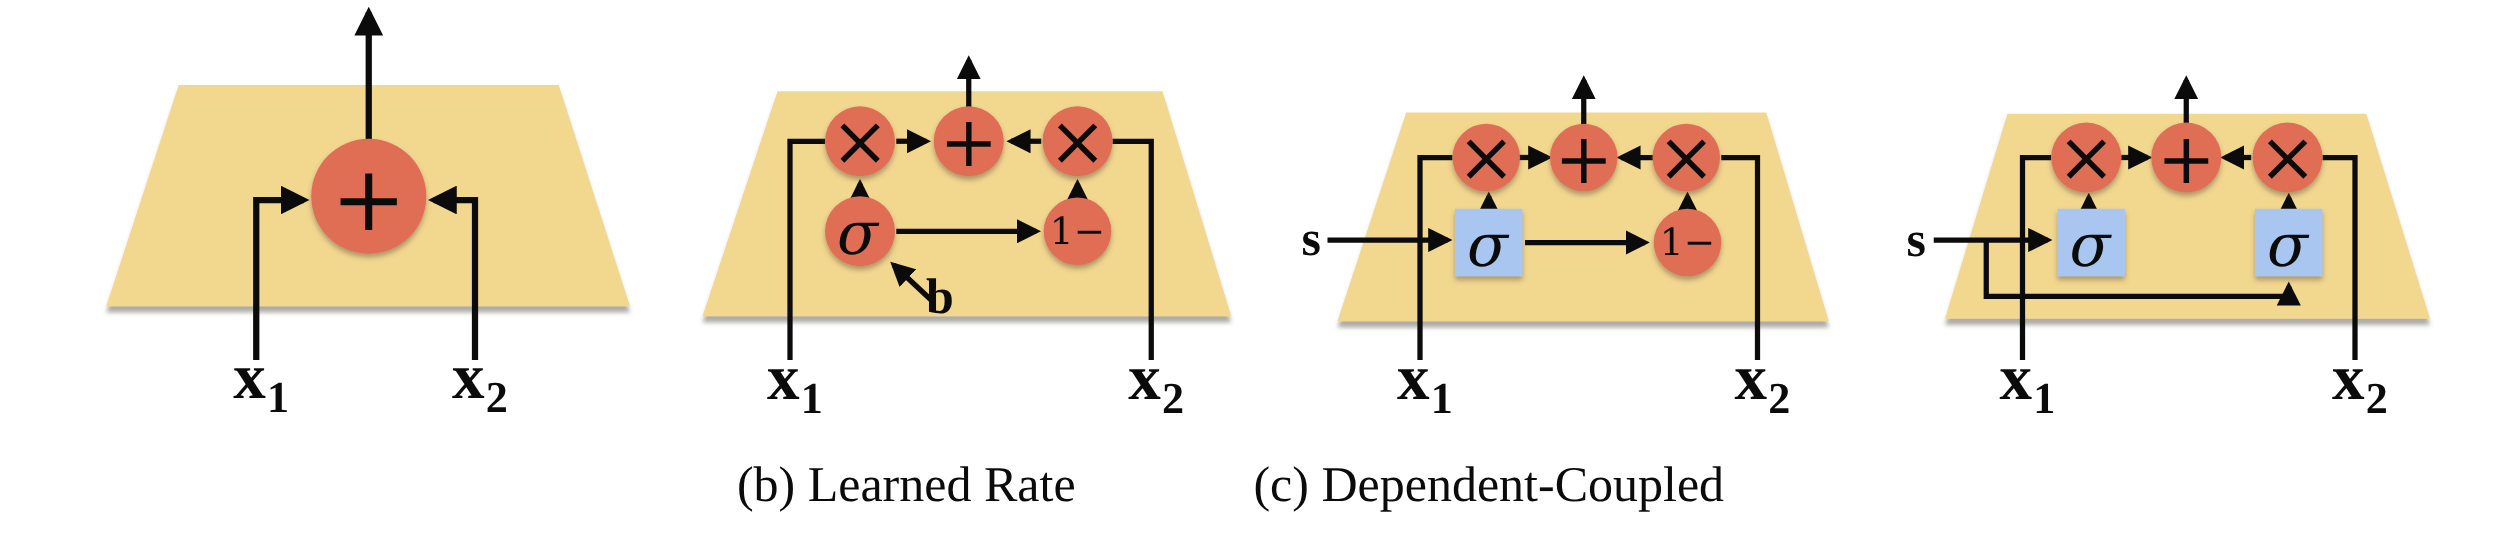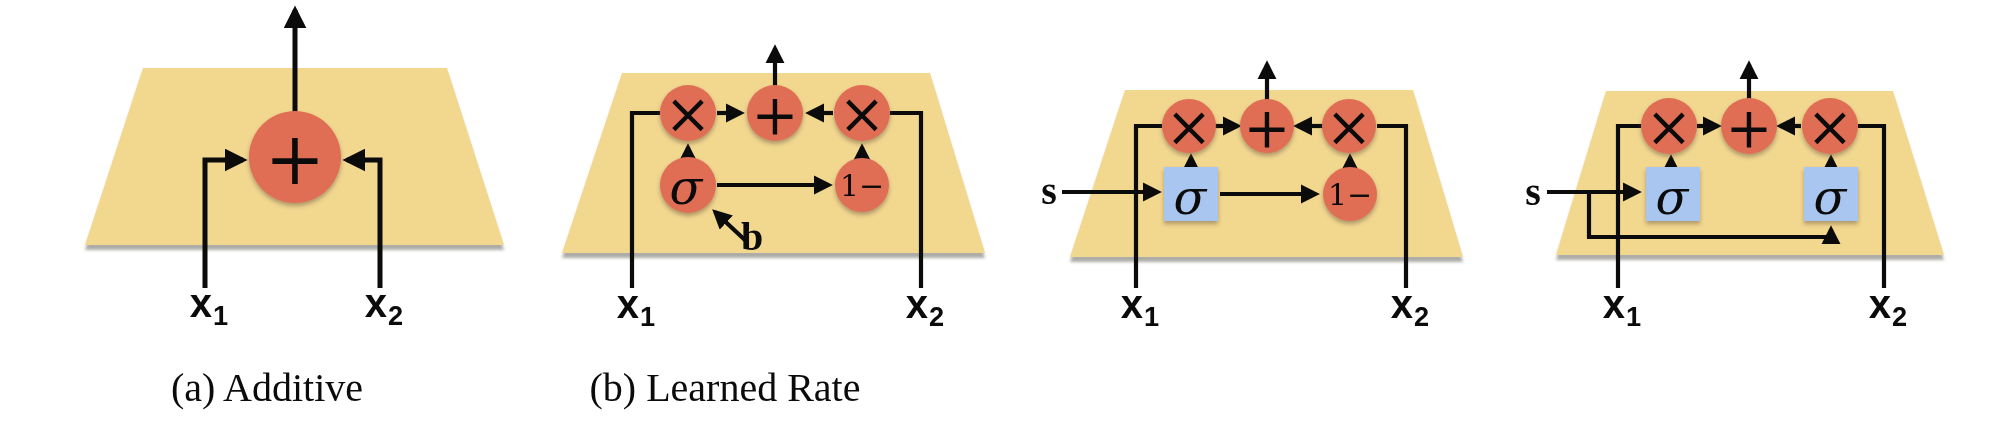--- a/index.html
+++ b/index.html
@@ -21,21 +21,21 @@
   .lbl {
     position:absolute; transform:translate(-50%,-50%);
     line-height:1; white-space:nowrap; color:var(--ink,#0b0b0b);
     font-family:"DejaVu Serif", serif;
   }
   .big-op { font-size:72px; }
   .op     { font-size:56px; }
   .sig    { font-size:48px; font-style:italic; }
   .om     { font-size:30px; }
   .inlab  { font-size:40px; font-weight:bold; font-family:"Liberation Serif", serif; }
-  .xlab   { font-size:40px; font-weight:bold; font-family:Liberation Sans, sans-serif; }
+  .xlab   { font-size:52px; font-weight:bold; font-family:Liberation Serif, serif; }
   .xlab sub { font-size:0.68em; vertical-align:-0.30em; margin-left:1px; font-weight:bold; }
   .caption {
     position:absolute; transform:translate(-50%,-50%);
     font-size:40px; font-family:"Liberation Serif", serif;
     white-space:nowrap; color:var(--ink,#0b0b0b);
   }
 </style>
 </head>
 <body>
 
@@ -113,40 +113,40 @@
       <rect class="gate" filter="url(#ns)" x="1804" y="167" width="54" height="54"></rect>
       <circle class="node" filter="url(#ns)" cx="1669" cy="126" r="28"></circle>
       <circle class="node" filter="url(#ns)" cx="1749" cy="126" r="28"></circle>
       <circle class="node" filter="url(#ns)" cx="1830" cy="126" r="28"></circle>
     </g>
   </svg>
 
   <div class="lbl big-op" style="left:295px;top:159px">+</div>
   <div class="lbl xlab" style="left:209px;top:306px"><span>x</span><sub>1</sub></div>
   <div class="lbl xlab" style="left:384px;top:306px"><span>x</span><sub>2</sub></div>
-  <div class="caption" style="left:267px;top:387px">(a) Additive</div>
 
   <div class="lbl op" style="left:688px;top:114px">×</div>
   <div class="lbl op" style="left:775px;top:115px">+</div>
   <div class="lbl op" style="left:862px;top:114px">×</div>
   <div class="lbl sig" style="left:686px;top:187px">σ</div>
   <div class="lbl om" style="left:862px;top:186px">1−</div>
   <div class="lbl inlab" style="left:752px;top:237px">b</div>
   <div class="lbl xlab" style="left:636px;top:307px"><span>x</span><sub>1</sub></div>
   <div class="lbl xlab" style="left:925px;top:307px"><span>x</span><sub>2</sub></div>
   <div class="caption" style="left:725px;top:387px">(b) Learned Rate</div>
 
   <div class="lbl op" style="left:1189px;top:127px">×</div>
   <div class="lbl op" style="left:1267px;top:128px">+</div>
   <div class="lbl op" style="left:1349px;top:127px">×</div>
   <div class="lbl sig" style="left:1190px;top:197px">σ</div>
   <div class="lbl om" style="left:1350px;top:195px">1−</div>
   <div class="lbl inlab" style="left:1049px;top:191px">s</div>
   <div class="lbl xlab" style="left:1140px;top:307px"><span>x</span><sub>1</sub></div>
   <div class="lbl xlab" style="left:1410px;top:307px"><span>x</span><sub>2</sub></div>
+  <div class="caption" style="left:1191px;top:387px">(c) Dependent-Coupled</div>
 
   <div class="lbl op" style="left:1669px;top:127px">×</div>
   <div class="lbl op" style="left:1749px;top:128px">+</div>
   <div class="lbl op" style="left:1830px;top:127px">×</div>
   <div class="lbl sig" style="left:1672px;top:197px">σ</div>
   <div class="lbl sig" style="left:1830px;top:197px">σ</div>
   <div class="lbl inlab" style="left:1533px;top:192px">s</div>
   <div class="lbl xlab" style="left:1622px;top:307px"><span>x</span><sub>1</sub></div>
   <div class="lbl xlab" style="left:1888px;top:307px"><span>x</span><sub>2</sub></div>
 

